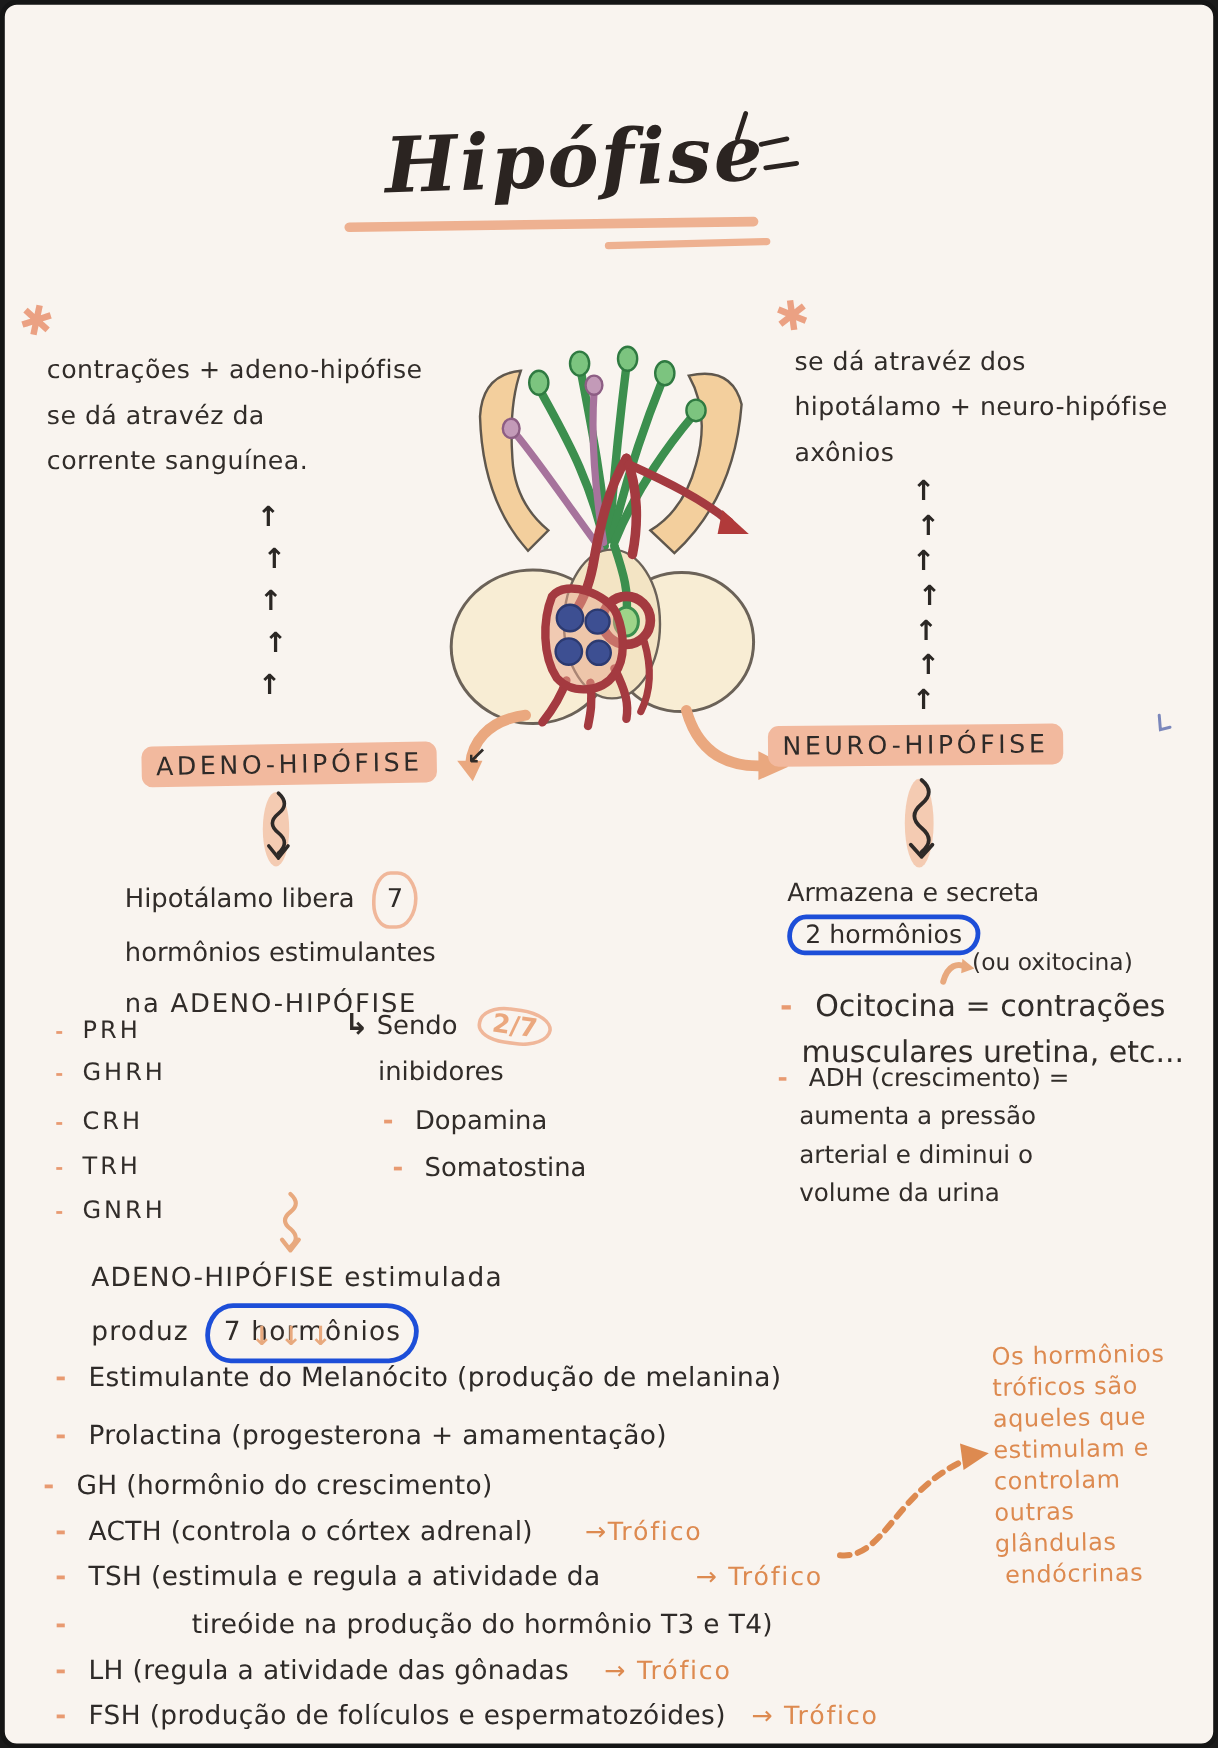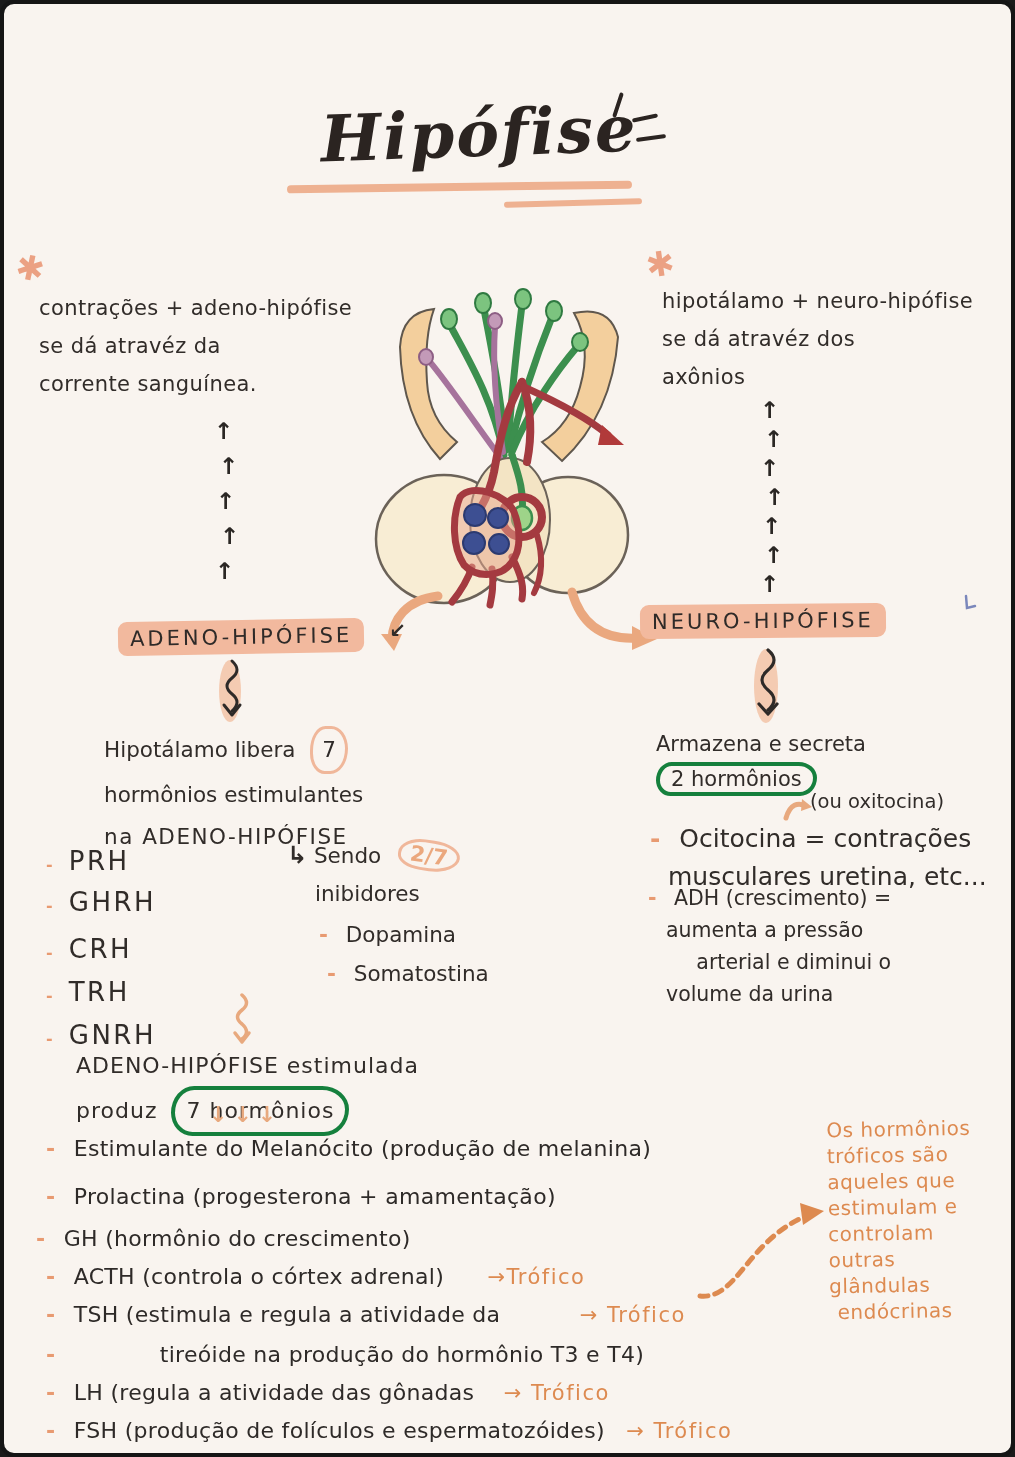--- a/index.html
+++ b/index.html
@@ -28,28 +28,28 @@
   .hl-label {
     position:absolute; background:#f2b99e; padding:5px 12px; border-radius:9px;
     font-size:21px; letter-spacing:3px; font-weight:500; color:#2e2a28;
     white-space:nowrap;
   }
   .circle-orange {
     display:inline-block; border:3px solid #f0b79a; color:#2e2a28;
     border-radius:48% 52% 55% 45% / 60% 55% 62% 50%; padding:0 9px;
   }
   .cloud {
-    display:inline-block; border:4px solid #15803d;
+    display:inline-block; border:4px solid #1d4ed8;
     border-radius:26px 30px 28px 24px / 30px 26px 30px 26px; padding:1px 11px;
   }
   .fraction { color:#eba87e; font-weight:bold; }
   .dash { color:#e89a71; font-weight:bold; margin-right:11px; }
   .trofico { color:#dd8a50; font-size:21px; letter-spacing:1.5px; white-space:nowrap; }
   .orange-note { color:#dd8a50; font-size:20px; line-height:26px; transform:rotate(-1deg); letter-spacing:0.5px; }
-  .list-lh span.name { font-size:26px; letter-spacing:2.5px; }
+  .list-lh span.name { font-size:20px; letter-spacing:2.5px; }
   .big-list-item { position:absolute; font-size:22px; letter-spacing:0.3px; white-space:nowrap; }
   .oj { color:#e8a97e; }
 </style>
 </head>
 <body>
 
 <div class="page">
 
   <h1 class="title">Hipófise</h1>
   <div class="underline u1"></div>
@@ -61,22 +61,22 @@
   <div class="star" style="left:12px; top:244px; transform:rotate(12deg);">✱</div>
   <div class="star" style="left:642px; top:240px; transform:rotate(-8deg);">✱</div>
 
   <div class="hw note-block" style="left:35px; top:285px;">
     <div>contrações + adeno-hipófise</div>
     <div>se dá atravéz da</div>
     <div>corrente sanguínea.</div>
   </div>
 
   <div class="hw note-block" style="left:658px; top:278px;">
+    <div>se dá atravéz dos</div>
     <div>hipotálamo + neuro-hipófise</div>
-    <div>se dá atravéz dos</div>
     <div>axônios</div>
   </div>
 
   <div class="hw up-col" style="left:210px; top:410px; line-height:35px;">
     <span>↑</span>
     <span style="margin-left:5px;">↑</span>
     <span style="margin-left:2px;">↑</span>
     <span style="margin-left:6px;">↑</span>
     <span style="margin-left:1px;">↑</span>
   </div>
@@ -242,21 +242,21 @@
     <span>Ocitocina = contrações</span>
     <div style="margin:9px 0 0 18px;">musculares uretina, etc...</div>
   </div>
 
   <div class="hw" style="left:644px; top:878px; font-size:20.5px; line-height:32px;">
     <div>
       <span class="dash">-</span>
       <span>ADH (crescimento) =</span>
     </div>
     <div style="margin-left:18px;">aumenta a pressão</div>
-    <div style="margin-left:18px;text-align:right;">arterial e diminui o</div>
+    <div style="margin-left:18px;">arterial e diminui o</div>
     <div style="margin-left:18px;">volume da urina</div>
   </div>
 
   <svg style="position:absolute; left:222px; top:988px;" width="30" height="58" viewBox="0 0 30 58">
     <path d="M16,3 q9,8 0,15 q-9,7 0,14 q9,8 0,15" stroke="#e8a97e" stroke-width="3.5" fill="none" stroke-linecap="round"></path>
     <path d="M16,50 L9,41 M16,50 L23,41" stroke="#e8a97e" stroke-width="3.5" fill="none" stroke-linecap="round"></path>
   </svg>
 
   <div class="hw" style="left:72px; top:1042px; font-size:22px; letter-spacing:1px; line-height:40px;">
     <div>ADENO-HIPÓFISE estimulada</div>

